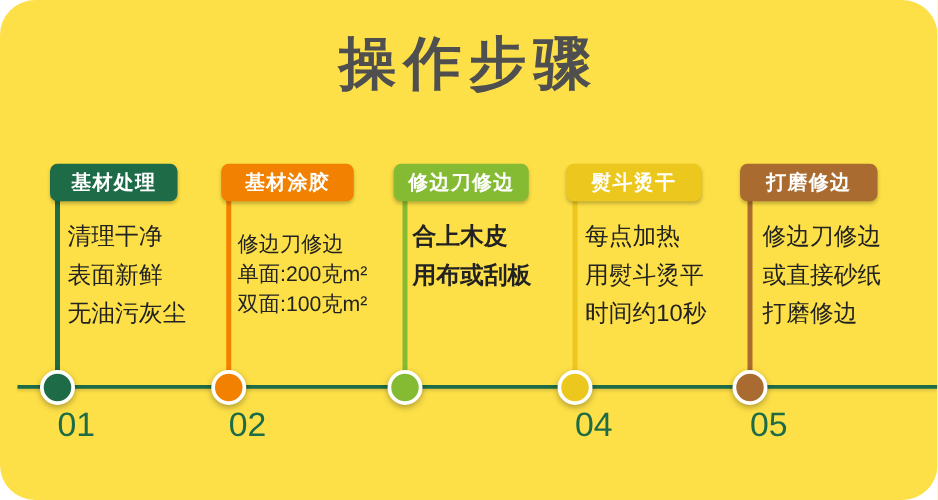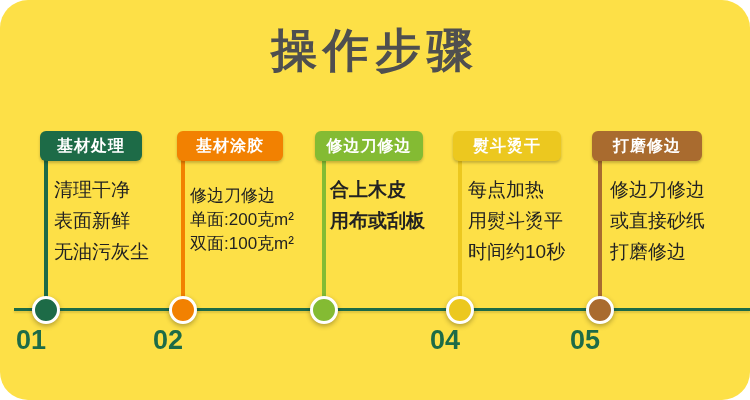--- a/index.html
+++ b/index.html
@@ -38,22 +38,22 @@
   .timeline{
     position:absolute;left:14px;top:308px;width:736px;height:3px;
     box-shadow:0 2px 2px rgba(0,0,0,.12);z-index:0;
   }
   .dot{
     position:absolute;top:296px;width:22px;height:22px;border:3px solid #fff;
     border-radius:50%;box-shadow:0 2px 5px rgba(0,0,0,.3);z-index:4;
   }
   .d1{left:32px}.d2{left:169px}.d3{left:310px}.d4{left:446px}.d5{left:586px}
   .num{
-    position:absolute;top:325px;width:60px;text-align:left;
-    font-size:27px;font-weight:700;z-index:2;
+    position:absolute;top:325px;width:60px;text-align:right;
+    font-size:27px;font-weight:400;z-index:2;
   }
   .n1{left:16px}.n2{left:153px}.n3{left:294px}.n4{left:430px}.n5{left:570px}
 </style>
 </head>
 <body>
 
 <div class="canvas">
 
   <div class="title" style="color: rgb(79, 79, 79);">操作步骤</div>
 

